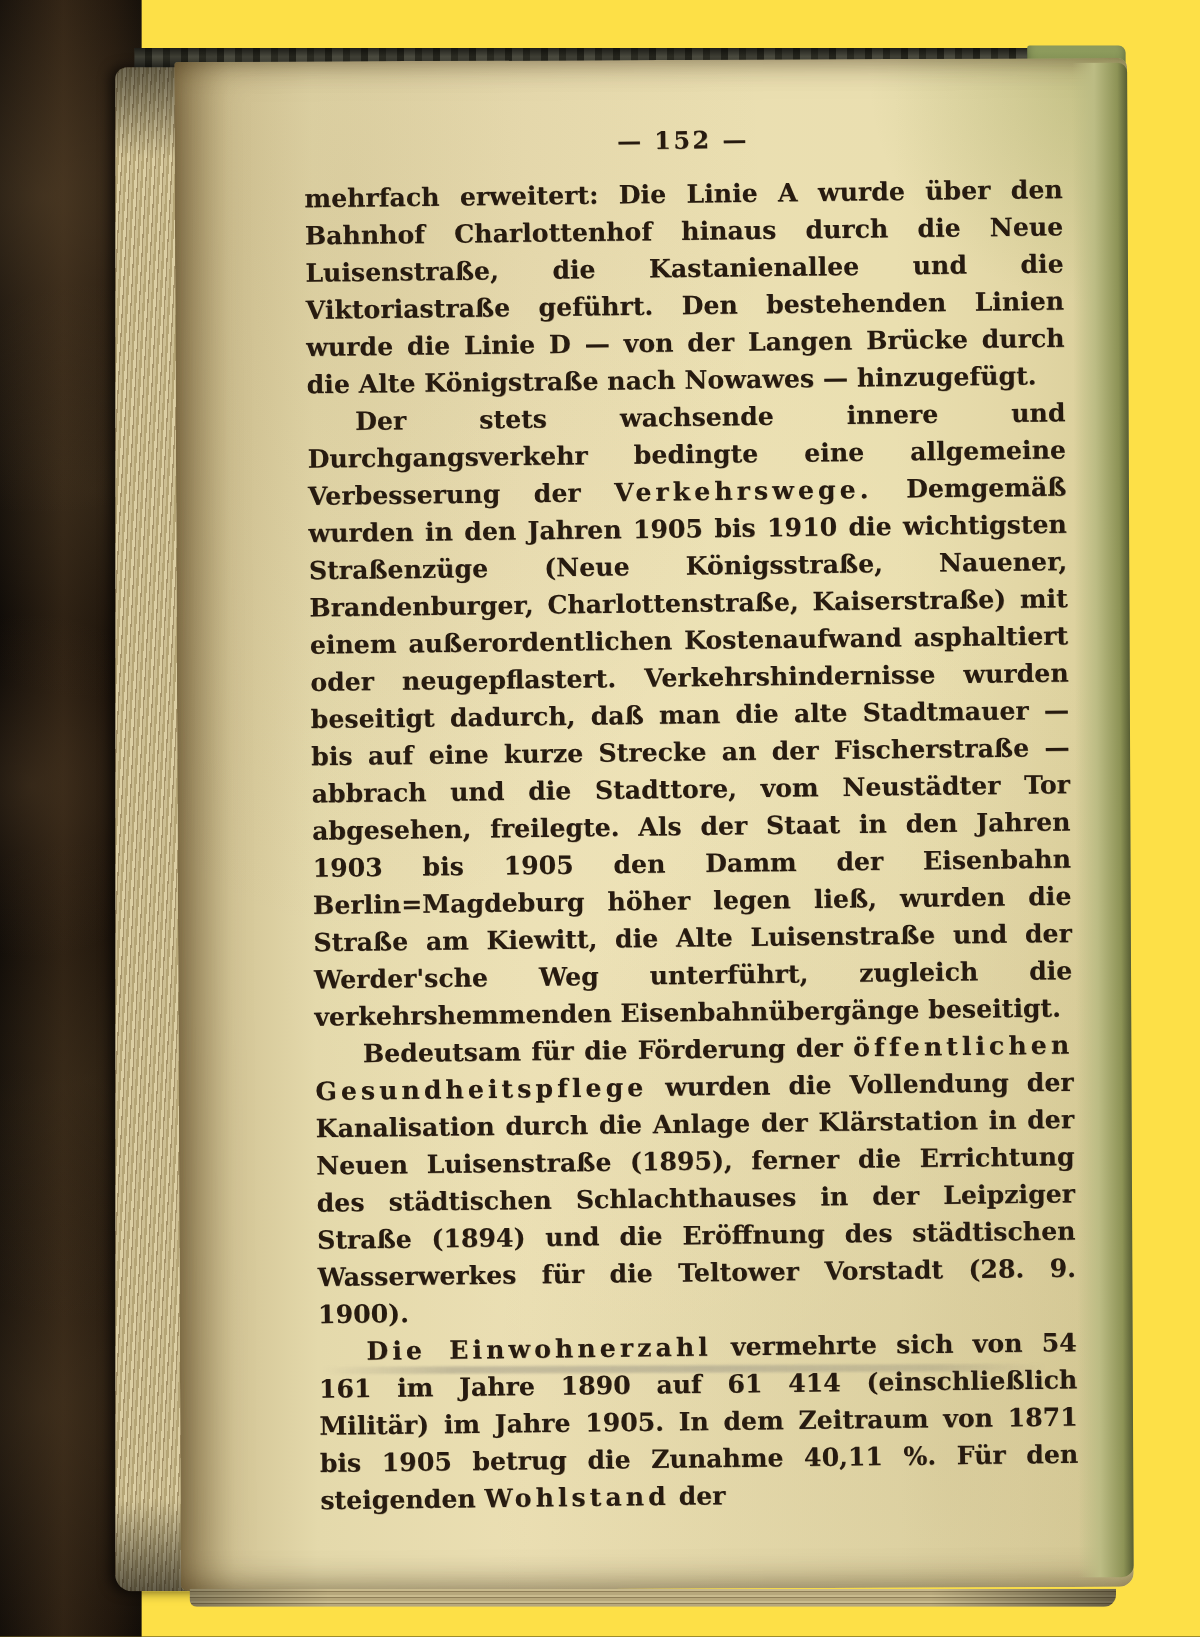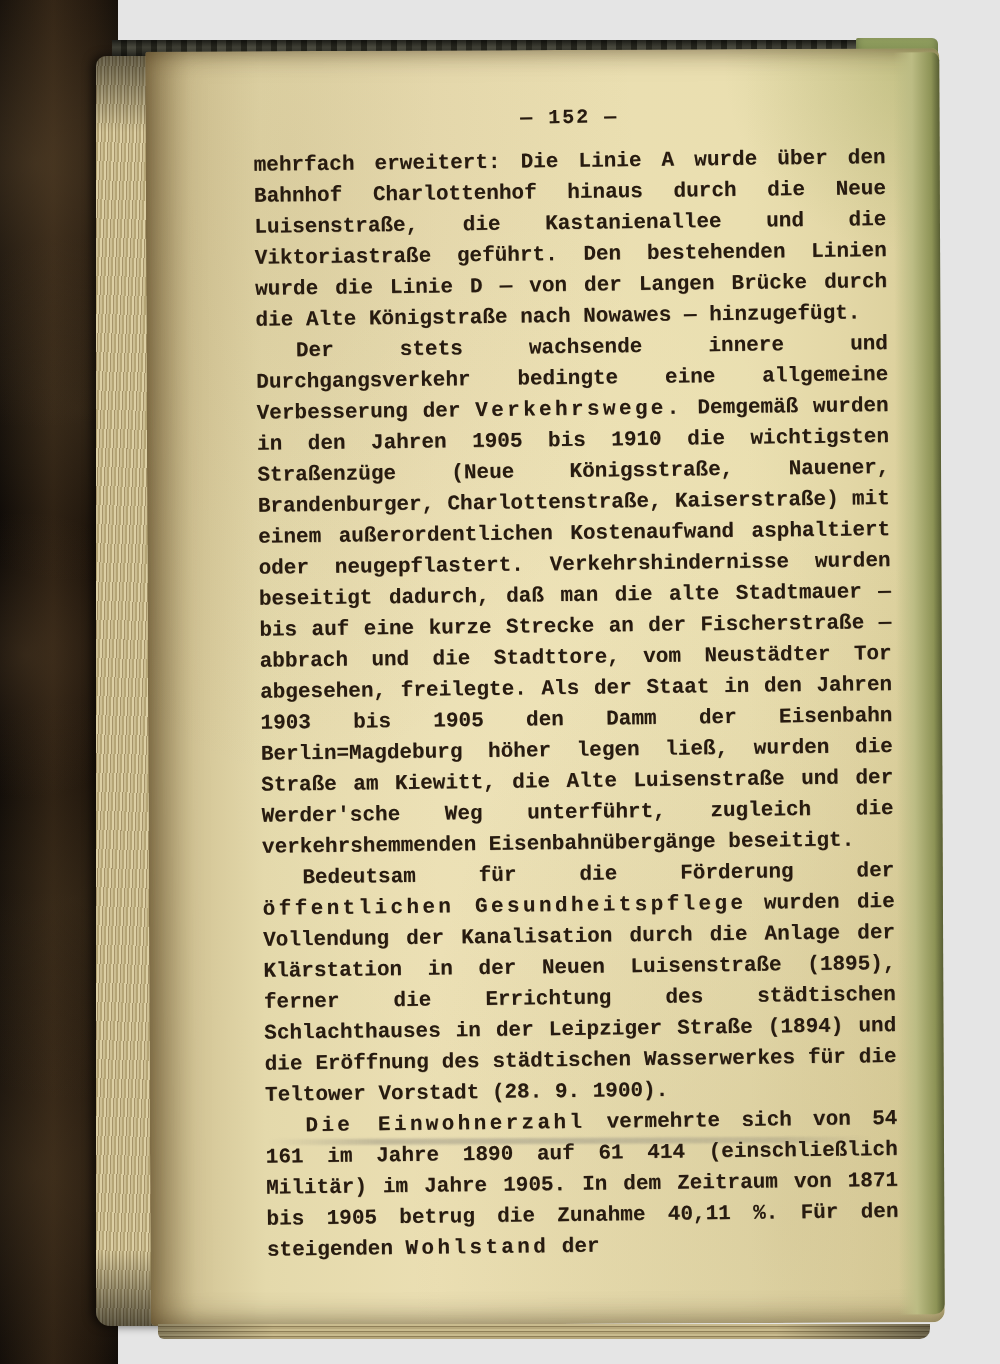--- a/index.html
+++ b/index.html
@@ -10,22 +10,21 @@
   body {
     width: 1000px;
     height: 1364px;
     position: relative;
     overflow: hidden;
     font-family: "DejaVu Serif", serif;
   }
   .photo {
     position: absolute;
     inset: 0;
-    background: #e5e5e5;
-    font-family: Liberation Mono, monospace;
+    background: #fde047;
   }
   
   .spine {
     position: absolute;
     left: 0; top: 0;
     width: 118px; height: 1364px;
     background:
       radial-gradient(circle at 30% 12%, rgba(125,98,62,.38), transparent 22%),
       radial-gradient(circle at 65% 30%, rgba(100,80,50,.30), transparent 18%),
       radial-gradient(circle at 22% 48%, rgba(115,88,55,.32), transparent 20%),

